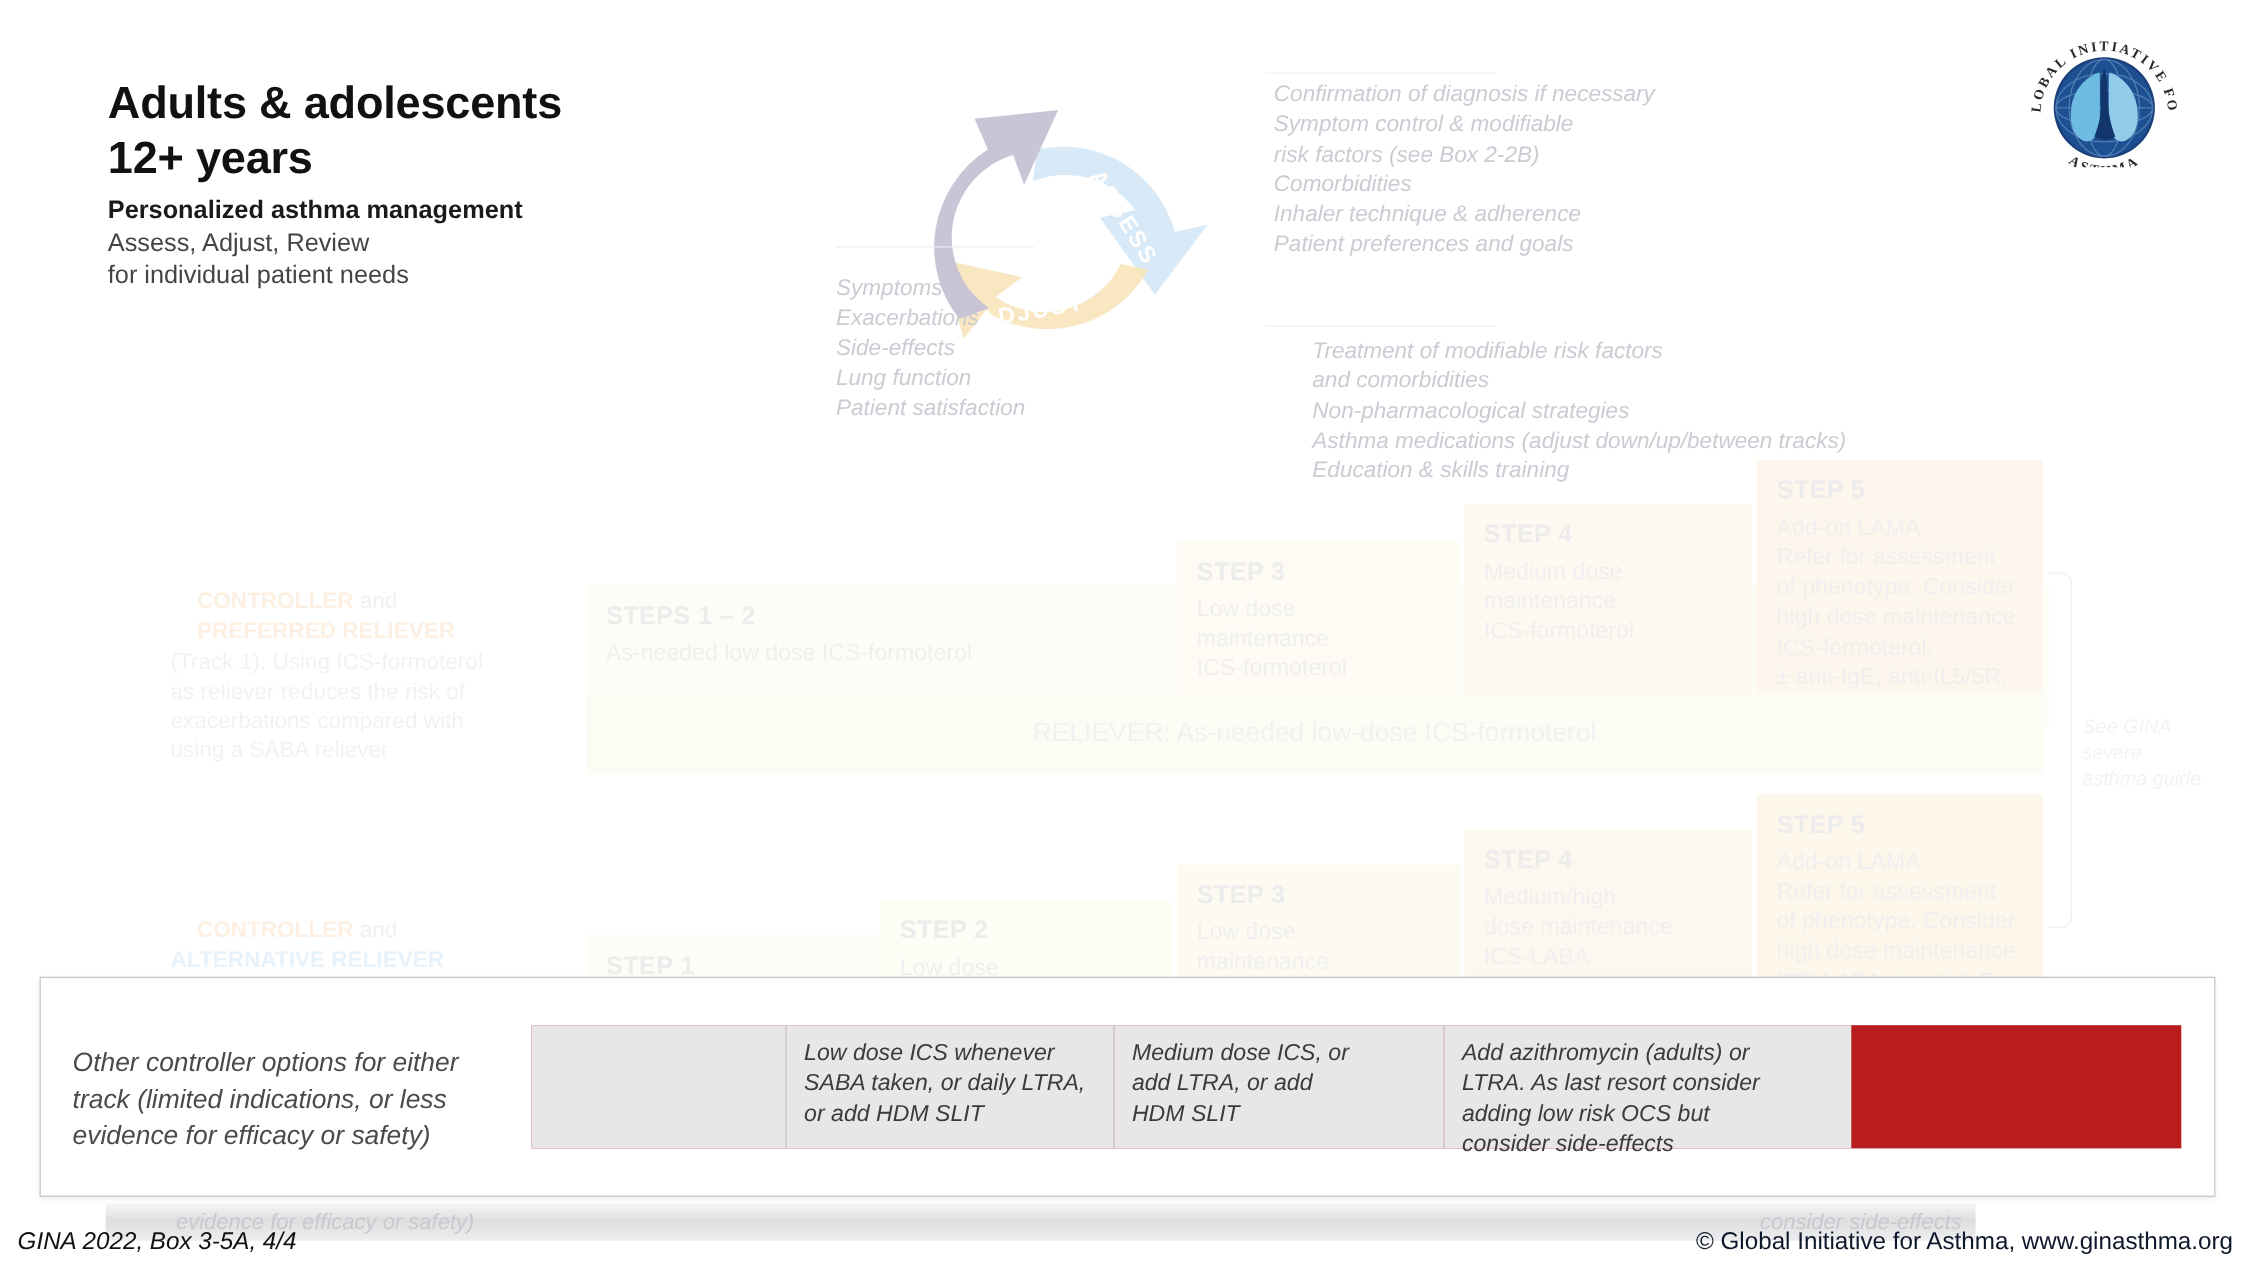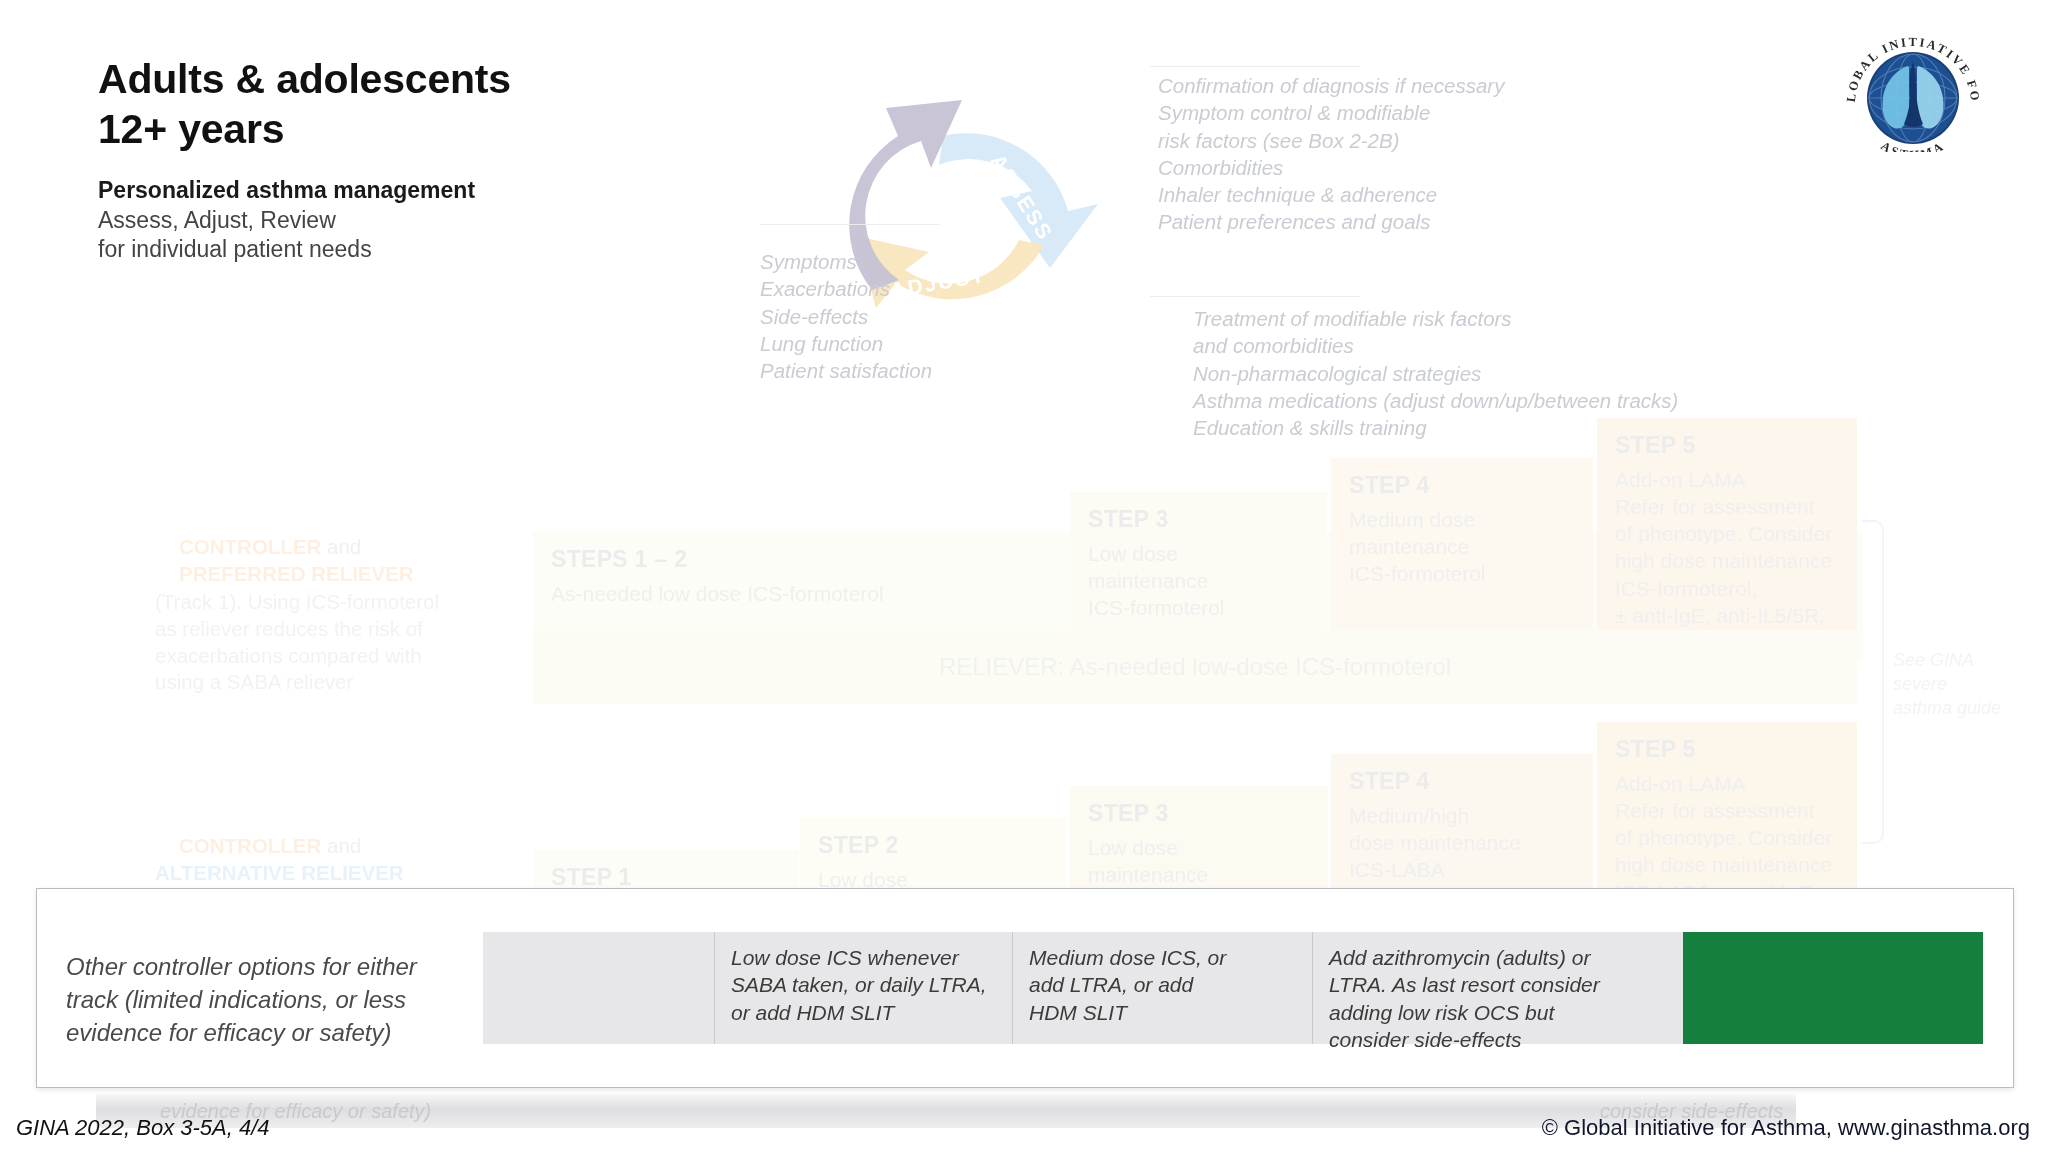--- a/index.html
+++ b/index.html
@@ -10,25 +10,25 @@
     font-family:"Liberation Sans","DejaVu Sans",sans-serif;
     position:relative;overflow:hidden;
     -webkit-font-smoothing:antialiased;
   }
   .slide{position:absolute;inset:0;}
 
   
   .faded{position:absolute;inset:0;}
 
   
-  .title-block{position:absolute;left:98px;top:54px;}
+  .title-block{position:absolute;left:98px;top:68px;}
   .title-main{
     font-size:41px;font-weight:bold;color:#111;line-height:1.22;letter-spacing:-0.2px;
   }
-  .subtitle-bold{font-size:23px;font-weight:bold;color:#1a1a1a;margin-top:22px;line-height:1.3;}
+  .subtitle-bold{font-size:23px;font-weight:bold;color:#1a1a1a;margin-top:8px;line-height:1.3;}
   .subtitle{font-size:23px;color:#444;line-height:1.28;}
 
   
   .logo{position:absolute;left:1838px;top:32px;width:150px;height:120px;}
   .logo svg{display:block;}
 
   
   .cycle{position:absolute;left:700px;top:40px;width:560px;height:300px;}
   .cycle svg{display:block;}
 
@@ -68,21 +68,21 @@
     position:absolute;left:36px;top:888px;width:1978px;height:200px;
     background:#ffffff;border:1px solid #b9bcc2;box-sizing:border-box;
     box-shadow:0 2px 5px rgba(0,0,0,0.10);
   }
   .overlay-label{
     position:absolute;left:66px;top:950px;width:430px;
     font-style:italic;font-size:24px;line-height:1.38;color:#4a4a4a;white-space:pre-line;
   }
   .opt-table{
     position:absolute;left:483px;top:932px;width:1500px;height:112px;
-    display:flex;box-sizing:border-box;background:#15803d;
+    display:flex;box-sizing:border-box;background:#b91c1c;
   }
   .opt-cell{
     flex:0 0 auto;box-sizing:border-box;background:#e7e7e9;
     border-right:1px solid #c9c9cd;padding:12px 14px 10px 16px;
     font-style:italic;font-size:21px;line-height:1.30;color:#3b3b3b;white-space:pre-line;
   }
   .opt-cell:last-child{border-right:none;}
 
   
   .footer-left{position:absolute;left:16px;top:1115px;font-style:italic;font-weight:normal;

